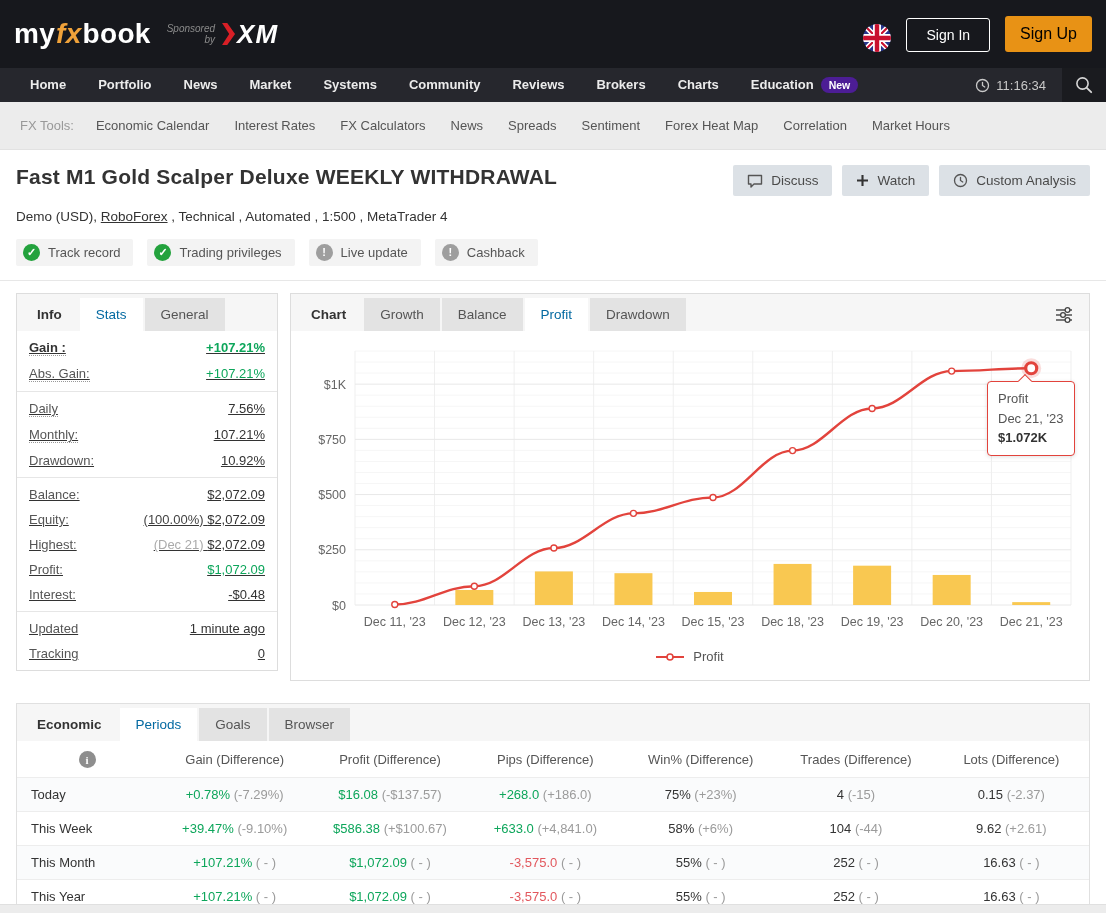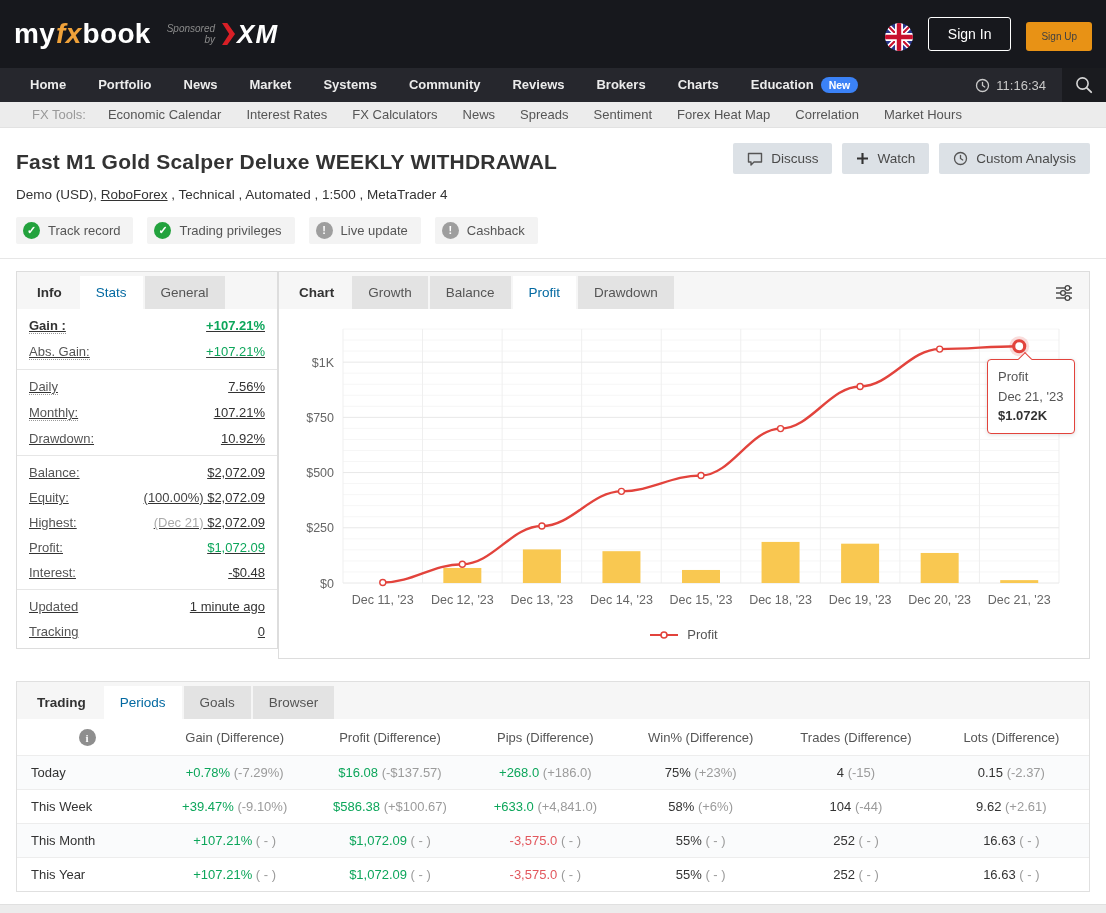--- a/index.html
+++ b/index.html
@@ -12,48 +12,48 @@
   .top-header { height:68px; background:#17181d; display:flex; align-items:center; padding:0 14px; }
   .logo { font-size:28px; font-weight:bold; color:#fff; letter-spacing:.3px; display:flex; align-items:baseline; }
   .logo .fx { color:#f0a23a; font-style:italic; padding:0 1px; }
   .sponsored { margin-left:16px; text-align:right; color:#8b8b8b; font-size:10px; font-style:italic; line-height:1.15; }
   .xm-logo { display:flex; align-items:center; margin-left:7px; }
   .xm-tri { width:13px; height:22px; background:#d81f26; clip-path:polygon(0 0,40% 0,100% 50%,40% 100%,0 100%,55% 50%); margin-right:2px; }
   .xm-text { color:#fff; font-size:26px; font-weight:bold; font-style:italic; letter-spacing:1px; }
   .header-right { margin-left:auto; display:flex; align-items:flex-end; gap:15px; }
   .flag { width:28px; height:28px; border-radius:50%; overflow:hidden; display:block; }
   .btn-signin { background:transparent; border:1px solid #fff; color:#fff; font-size:14px; padding:8px 19px; border-radius:3px; font-family:inherit; cursor:pointer; }
-  .btn-signup { background:#e89215; border:none; color:#404040; font-size:10px; padding:9px 15px; border-radius:3px; font-family:inherit; cursor:pointer; }
+  .btn-signup { background:#e89215; border:none; color:#000000; font-size:16px; padding:9px 15px; border-radius:3px; font-family:inherit; cursor:pointer; }
   
   .nav { height:34px; background:#26272d; display:flex; align-items:center; padding-left:14px; }
   .nav-item { color:#ececec; font-size:13px; font-weight:bold; padding:0 16px; line-height:34px; cursor:pointer; display:flex; align-items:center; }
-  .new-pill { background:#3b82f6; color:#fff; font-size:10.5px; font-weight:bold; padding:2.5px 8px; border-radius:10px; margin-left:7px; line-height:1; }
+  .new-pill { background:#4c1d95; color:#fff; font-size:10.5px; font-weight:bold; padding:2.5px 8px; border-radius:10px; margin-left:7px; line-height:1; }
   .nav-right { margin-left:auto; display:flex; align-items:center; height:40px; }
   .nav-time { color:#c9c9c9; font-size:13px; display:flex; align-items:center; gap:6px; padding-right:16px; }
   .nav-search { width:44px; height:34px; background:#1a1b1f; display:flex; align-items:center; justify-content:center; cursor:pointer; }
   
-  .fxbar { height:26px; background:#ececec; border-bottom:1px solid #e2e2e2; display:flex; align-items:center; padding-left:32px; font-size:13px; }
+  .fxbar { height:48px; background:#ececec; border-bottom:1px solid #e2e2e2; display:flex; align-items:center; padding-left:20px; font-size:13px; }
   .fx-label { color:#999; margin-right:22px; }
   .fx-link { color:#555; margin-right:25px; cursor:pointer; }
   
   .content { padding:0 16px; }
-  .title-row { display:flex; align-items:flex-end; margin-top:15px; }
+  .title-row { display:flex; align-items:flex-start; margin-top:15px; }
   h1 { margin:0; font-size:21px; font-weight:bold; color:#333; letter-spacing:.2px; }
   .actions { margin-left:auto; display:flex; gap:10px; }
   .action-btn { background:#dce1e6; border:none; color:#4a4a4a; font-size:13.5px; padding:8px 14px; border-radius:2px; display:flex; align-items:center; gap:8px; font-family:inherit; cursor:pointer; }
   .meta { margin-top:13px; font-size:13.5px; color:#333; }
   .meta-link { color:#333; text-decoration:underline; cursor:pointer; }
   .badges { display:flex; gap:14px; margin:15px 0 14px; }
   .badge { background:#f3f3f3; border-radius:2px; padding:5px 13px 5px 7px; display:flex; align-items:center; gap:8px; font-size:13px; color:#555; cursor:pointer; }
   .badge-ic { width:17px; height:17px; border-radius:50%; color:#fff; font-size:11px; font-weight:bold; display:flex; align-items:center; justify-content:center; line-height:1; }
   .badge-ic.ok { background:#23a23d; }
   .badge-ic.info { background:#9e9e9e; }
   .full-divider { height:1px; background:#e7e7e7; margin:0 -16px; }
   
-  .panels { display:flex; gap:0; margin-top:12px; align-items:flex-start; }
+  .panels { display:flex; gap:12px; margin-top:12px; align-items:flex-start; }
   .panel { border:1px solid #ddd; background:#fff; }
   .panel-tabs { background:#f6f6f6; display:flex; align-items:stretch; padding:4px 4px 0 4px; gap:2px; }
   .ptab { font-size:13.5px; color:#555; background:#e3e3e3; padding:9px 16px; cursor:pointer; white-space:nowrap; }
   .ptab.first { background:transparent; color:#333; font-weight:bold; }
   .ptab.active { background:#fff; color:#0369a1; }
   .tab-spacer { flex:1; }
   .sliders-btn { align-self:center; margin-right:10px; cursor:pointer; display:flex; }
   
   .stats-panel { width:262px; flex:none; }
   .stat-group { border-bottom:1px solid #e6e6e6; padding:4px 0;text-decoration:underline; }
@@ -393,21 +393,21 @@
             <line x1="0" y1="5" x2="28" y2="5" stroke="#e2433c" stroke-width="2"></line>
             <circle cx="14" cy="5" r="3" fill="#fff" stroke="#e2433c" stroke-width="1.6"></circle>
           </svg>
         <span>Profit</span>
       </div>
     </div>
   </div>
 
   <div class="panel bottom-panel">
     <div class="panel-tabs">
-      <span class="ptab first">Trading</span>
+      <span class="ptab first">Economic</span>
       <span class="ptab active">Periods</span>
       <span class="ptab">Goals</span>
       <span class="ptab">Browser</span>
     </div>
     <div class="tbl-header">
       <span class="info-ic">i</span>
       <span class="hcell">Gain (Difference)</span>
       <span class="hcell">Profit (Difference)</span>
       <span class="hcell">Pips (Difference)</span>
       <span class="hcell">Win% (Difference)</span>

